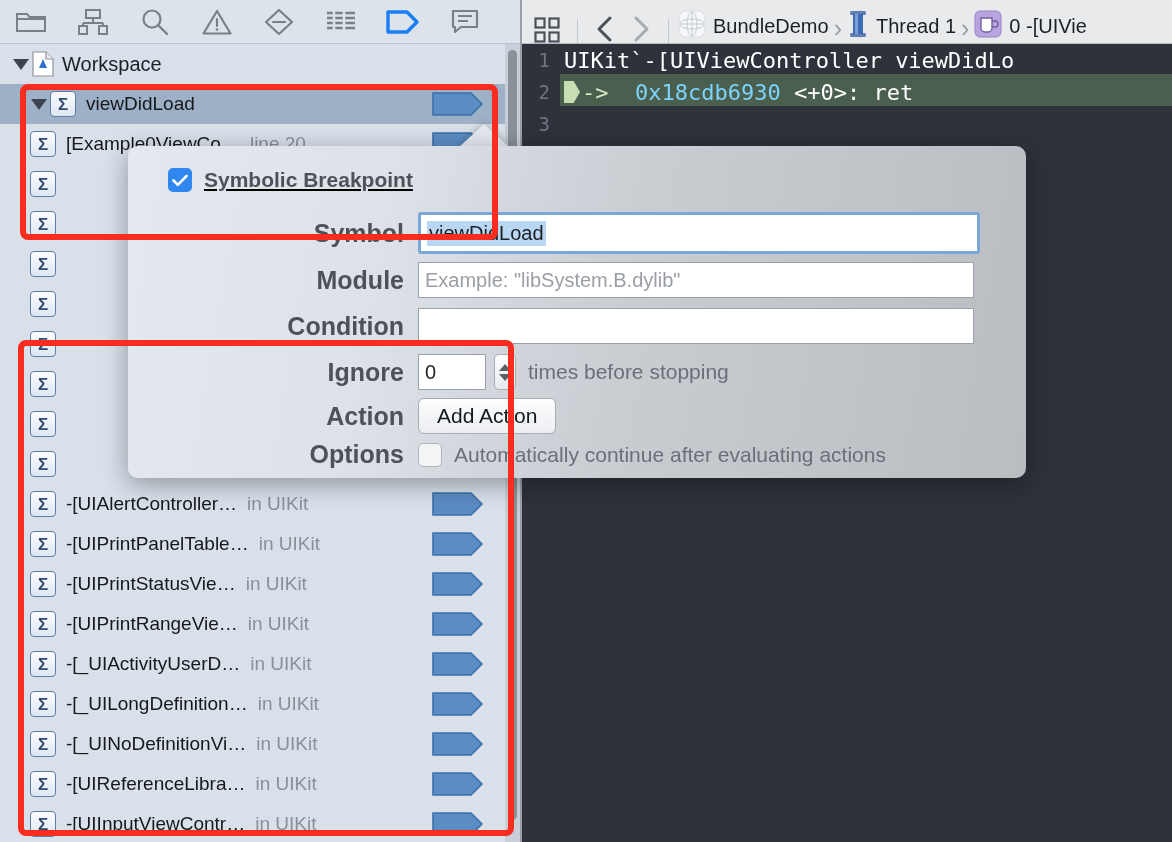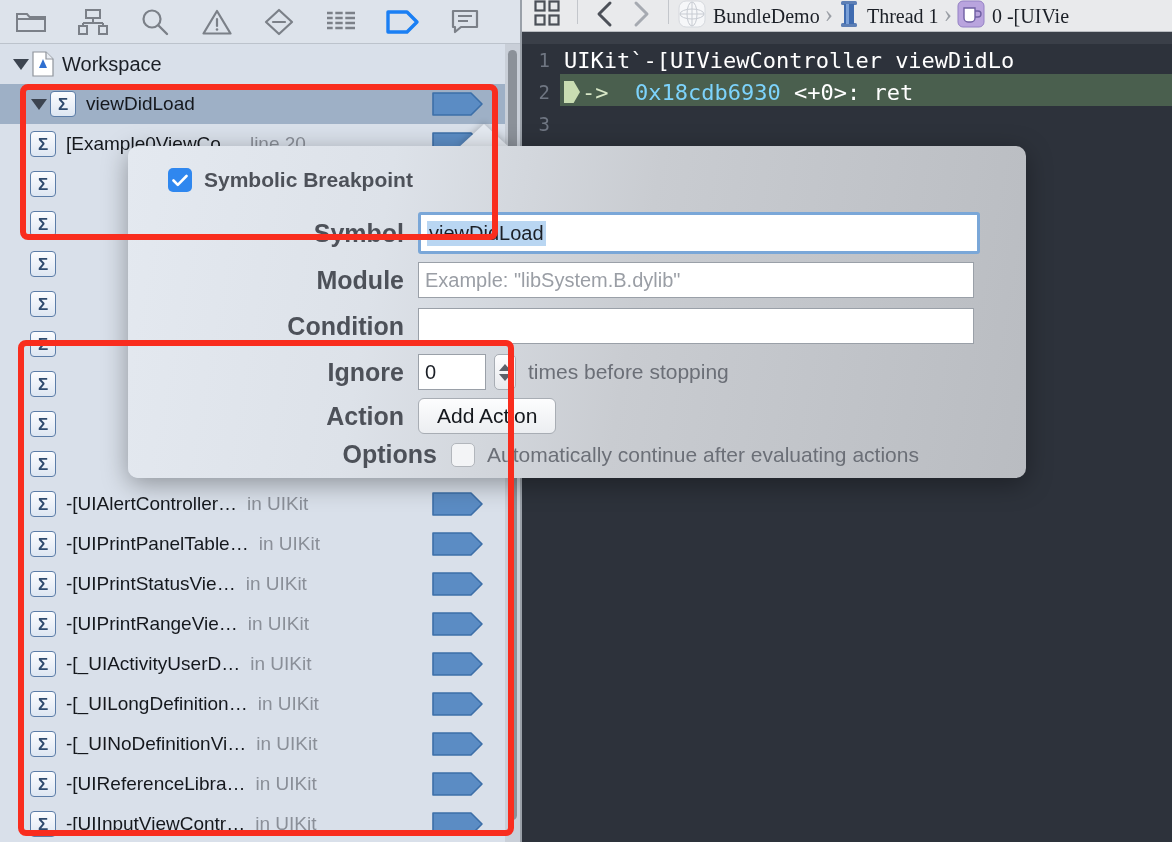--- a/index.html
+++ b/index.html
@@ -111,27 +111,26 @@
   }
 
   
   #right-area {
     position: absolute; left: 522px; top: 0;
     width: 650px; height: 842px;
     background: #3a3f48;
   }
   #bread-bar {
     position: absolute; left: 0; top: 0;
-    width: 650px; height: 32px;
+    width: 650px; height: 44px;
     background: #e9eaec;
     border-bottom: 1px solid #b9bcc1;
-    display: flex; align-items: flex-start;
+    display: flex; align-items: flex-end;
     padding-left: 4px;
     overflow: hidden;
-    font-family: Liberation Serif, serif;
   }
   .bc-sep {
     color: #9a9ea5; font-size: 25px; margin: 0 5px;
     font-weight: 300;
   }
   .bc-vert {
     width: 1px; height: 24px; background: #c3c6cb; margin: 0 9px;
   }
   .bc-item {
     display: flex; align-items: center;
@@ -640,21 +639,21 @@
       <div class="code-line l3">
         <span class="ln">3</span>
         <span class="code-body"><span></span></span>
       </div>
     </div>
   </div>
 
   <div id="pop-tail"></div>
   <div id="popover">
 
-    <div class="pop-row" style="left:40px; top:22px;">
+    <div class="pop-row" style="left:40px; top:22px;text-decoration:underline;">
       <span class="check-blue">
         <svg width="16" height="13" viewBox="0 0 16 13">
             <path d="M1.5 6.5l4.3 4.3L14.5 2" fill="none" stroke="#fff" stroke-width="2.6" stroke-linecap="round" stroke-linejoin="round"></path>
           </svg>
       </span>
       <span class="pop-title">Symbolic Breakpoint</span>
     </div>
 
     <div class="pop-row" style="left:0px; top:66px; width:868px;">
       <span class="pop-label" style="width:290px;">Symbol</span>
@@ -686,21 +685,21 @@
       </span>
       <span class="plain-text">times before stopping</span>
     </div>
 
     <div class="pop-row" style="left:0px; top:252px;">
       <span class="pop-label" style="width:290px;">Action</span>
       <span class="btn">Add Action</span>
     </div>
 
     <div class="pop-row" style="left:0px; top:294px;">
-      <span class="pop-label" style="width:323px;">Options</span>
+      <span class="pop-label" style="width:290px;">Options</span>
       <span class="check-empty"></span>
       <span class="plain-text">Automatically continue after evaluating actions</span>
     </div>
   </div>
 
   <div class="redbox" style="left:20px; top:84px; width:478px; height:156px;"></div>
   <div class="redbox" style="left:18px; top:340px; width:496px; height:496px;"></div>
 
 </div>
 

